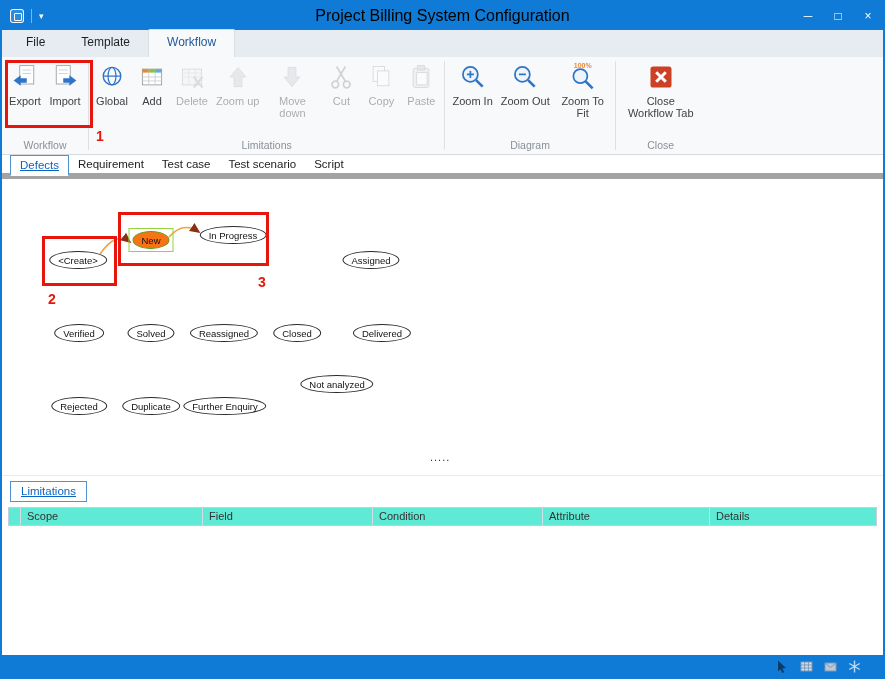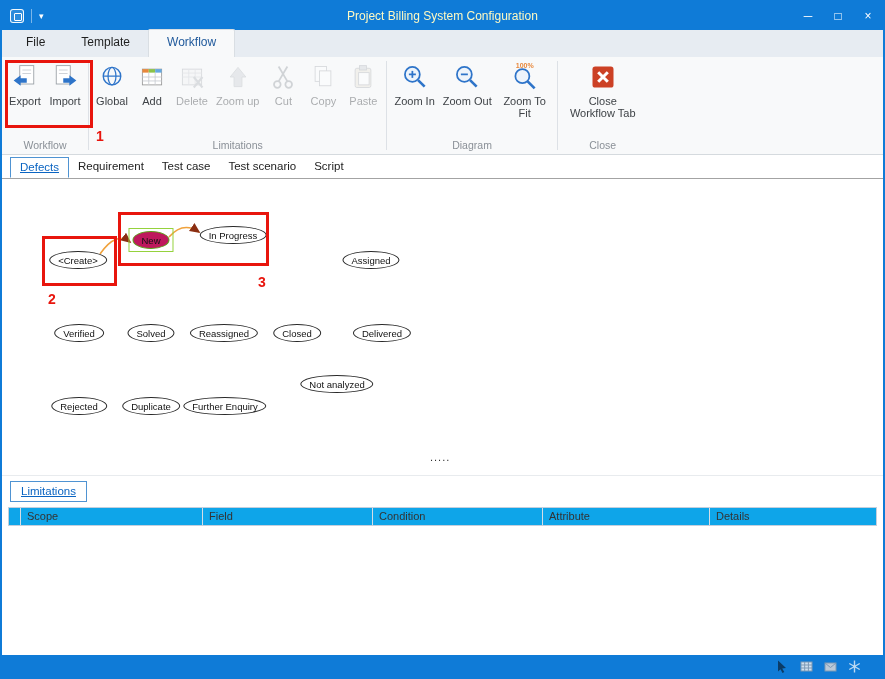--- a/index.html
+++ b/index.html
@@ -7,21 +7,21 @@
   .window { position:relative; width:885px; height:679px; border:2px solid #0f7bd7; background:#fff; overflow:hidden; }
   .abs { position:absolute; left:0; right:0; }
 
   
   .titlebar { top:0; height:28px; background:#0f7bd7; color:#fff; display:flex; align-items:center; }
   .tb-left { margin-left:8px; display:flex; gap:7px; align-items:center; z-index:2; }
   .app-icon { width:14px; height:14px; border:1px solid rgba(255,255,255,.95); border-radius:3px; position:relative; background:rgba(255,255,255,.12); }
   .app-icon::after { content:""; position:absolute; left:3px; top:3px; width:6px; height:6px; border:1px solid #fff; border-radius:1px; }
   .tb-sep { width:1px; height:14px; background:rgba(255,255,255,.45); }
   .tb-caret { font-size:9px; line-height:1; }
-  .tb-title { position:absolute; left:0; right:0; text-align:center; font-size:12px; color:#fef9c3; }
+  .tb-title { position:absolute; left:0; right:0; text-align:center; font-size:16px; color:#000000; }
   .tb-controls { margin-left:auto; display:flex; z-index:2; }
   .tb-btn { width:30px; height:28px; display:flex; align-items:center; justify-content:center; font-size:12px; color:#fff; cursor:default; }
 
   
   .menubar { top:28px; height:27px; background:#e7ecf2; display:flex; align-items:flex-end; padding-left:6px; }
   .menu-tab { padding:5px 18px 8px; font-size:12px; color:#1f1f1f; cursor:default; }
   .menu-tab.active { background:#f8f9fa; color:#215a9c; border:1px solid #d9dee3; border-bottom:none; border-radius:2px 2px 0 0; }
 
   
   .ribbon { top:55px; height:98px; background:#f8f9fa; border-bottom:1px solid #d5dade; display:flex; }
@@ -32,40 +32,40 @@
   .rbtn { display:flex; flex-direction:column; align-items:center; padding:4px 4px 0; min-width:40px; max-width:58px; font-size:11px; color:#3f4347; line-height:12px; text-align:center; cursor:default; }
   .rbtn svg { width:28px; height:28px; margin-bottom:2px; flex:none; }
   .rbtn.big { max-width:84px; min-width:76px; }
   .rbtn.wide { max-width:70px; }
   .rbtn.selected { background:#d8dbdd; border:1px solid #b9bdc1; padding:3px 3px 0; }
   .rbtn.disabled { opacity:.42; }
   .icon-wrap { position:relative; }
   .badge-100 { position:absolute; top:-3px; left:0; right:0; text-align:center; font-size:7px; font-weight:bold; color:#e8883c; }
 
   
-  .doctabs { top:153px; height:24px; background:#fff; display:flex; align-items:center; padding-left:8px; border-bottom:1px solid #a3a3a3; }
+  .doctabs { top:153px; height:24px; background:#fff; display:flex; align-items:flex-start; padding-left:8px; border-bottom:6px solid #a3a3a3; }
   .dtab { font-size:11.5px; color:#222; padding:3px 9px 4px; cursor:default; white-space:nowrap; }
   .dtab.active { border:1px solid #4f93d2; background:#fff; color:#0a64c2; text-decoration:underline; margin-bottom:-1px; border-bottom:1px solid #fff; }
 
   
   .canvas { top:177px; height:296px; background:#fff; }
   .arrows { position:absolute; left:0; top:0; width:100%; height:100%; pointer-events:none; }
   .node { position:absolute; transform:translate(-50%,-50%); border:1px solid #2a2a2a; border-radius:50%; padding:2.5px 8px; font-size:9.5px; background:#fff; white-space:nowrap; color:#111; cursor:default; }
-  .node.highlighted { background:#be185d; border-color:#5aa11a; }
+  .node.highlighted { background:#f97316; border-color:#5aa11a; }
   .node.highlighted::after { content:""; position:absolute; left:-5px; right:-5px; top:-4px; bottom:-4px; border:1px solid #95d23d; }
   .canvas-dots { position:absolute; font-size:11px; color:#333; letter-spacing:1px; }
 
   
   .ann-rect { position:absolute; border:3px solid #e8150d; z-index:6; pointer-events:none; }
   .ann-num { position:absolute; color:#e8150d; font-weight:bold; font-size:14px; z-index:6; }
 
   
   .limpanel { top:473px; height:180px; background:#fff; border-top:1px solid #e8ebee; }
   .lim-tab { position:absolute; left:8px; top:5px; padding:3px 10px 4px; border:1px solid #4f93d2; background:#fff; color:#0a64c2; font-size:11.5px; text-decoration:underline; cursor:default; }
-  .lim-header { position:absolute; left:6px; right:6px; top:31px; height:19px; display:flex; border:1px solid #c3cfdd; background:#0ea5e9; }
+  .lim-header { position:absolute; left:6px; right:6px; top:31px; height:19px; display:flex; border:1px solid #c3cfdd; background:#5eead4; }
   .lim-col { font-size:11px; color:#333; padding:2px 6px; border-right:1px solid #d5dde6; overflow:hidden; white-space:nowrap; }
   .col-icon { width:12px; padding:0; }
   .col-scope { width:182px; } .col-field { width:170px; } .col-cond { width:170px; } .col-attr { width:167px; } .col-details { flex:1; border-right:none; }
 
   
   .statusbar { top:653px; height:22px; background:#0f7bd7; display:flex; align-items:center; justify-content:flex-end; gap:11px; padding-right:22px; }
   .sb-icon { width:13px; height:13px; display:flex; }
 </style>
 </head>
 <body>
@@ -164,20 +164,28 @@
           </span>
           <span>Delete</span>
         </div>
         <div class="rbtn disabled">
           <span>
             <svg viewBox="0 0 32 32">
                 <path d="M16 5 L25 16 H20.5 V27 H11.5 V16 H7 Z" fill="#cfd3d8" stroke="#b3b8bd"></path>
               </svg>
           </span>
           <span>Zoom up</span>
+        </div>
+        <div class="rbtn disabled">
+          <span>
+            <svg viewBox="0 0 32 32">
+                <path d="M16 27 L25 16 H20.5 V5 H11.5 V16 H7 Z" fill="#cfd3d8" stroke="#b3b8bd"></path>
+              </svg>
+          </span>
+          <span>Move down</span>
         </div>
         <div class="rbtn disabled">
           <span>
             <svg viewBox="0 0 32 32">
                 <line x1="11" y1="4" x2="21" y2="21" stroke="#9aa0a6" stroke-width="2"></line>
                 <line x1="21" y1="4" x2="11" y2="21" stroke="#9aa0a6" stroke-width="2"></line>
                 <circle cx="9.5" cy="24.5" r="3.8" fill="none" stroke="#9aa0a6" stroke-width="2"></circle>
                 <circle cx="22.5" cy="24.5" r="3.8" fill="none" stroke="#9aa0a6" stroke-width="2"></circle>
               </svg>
           </span>

